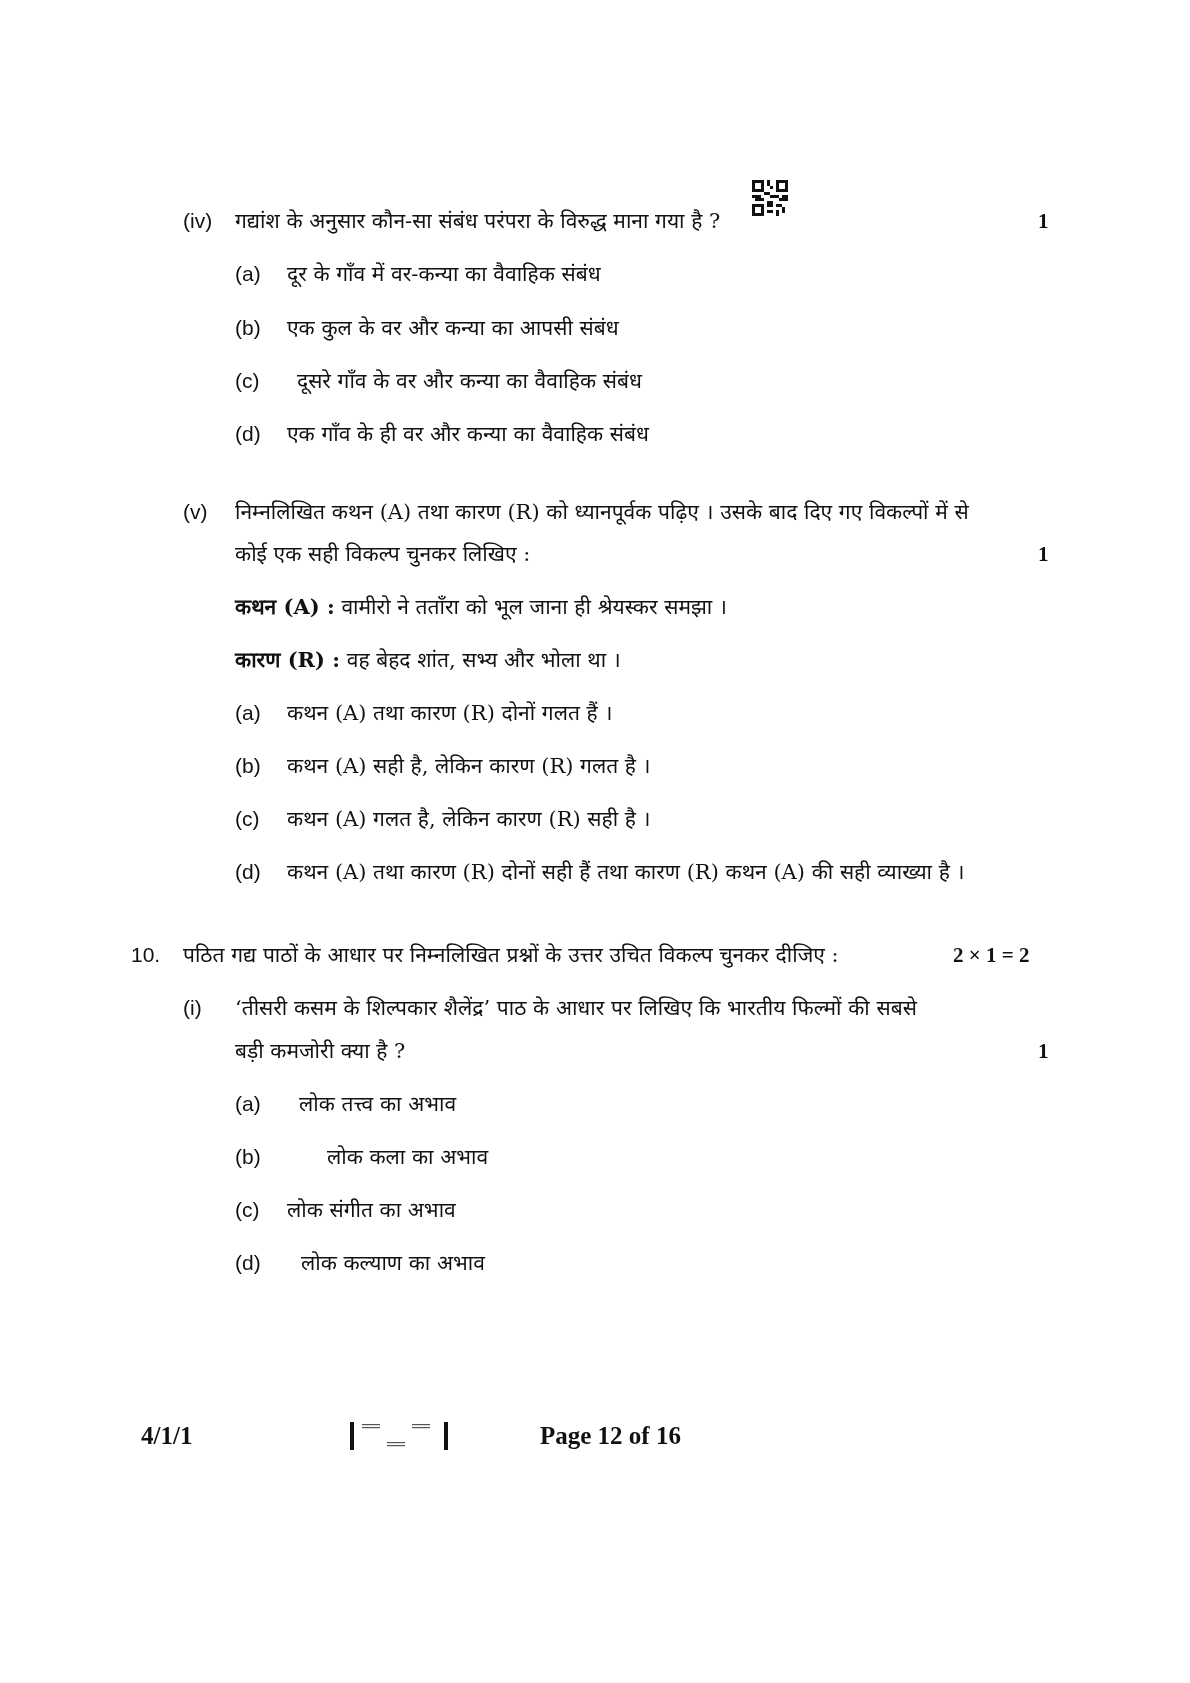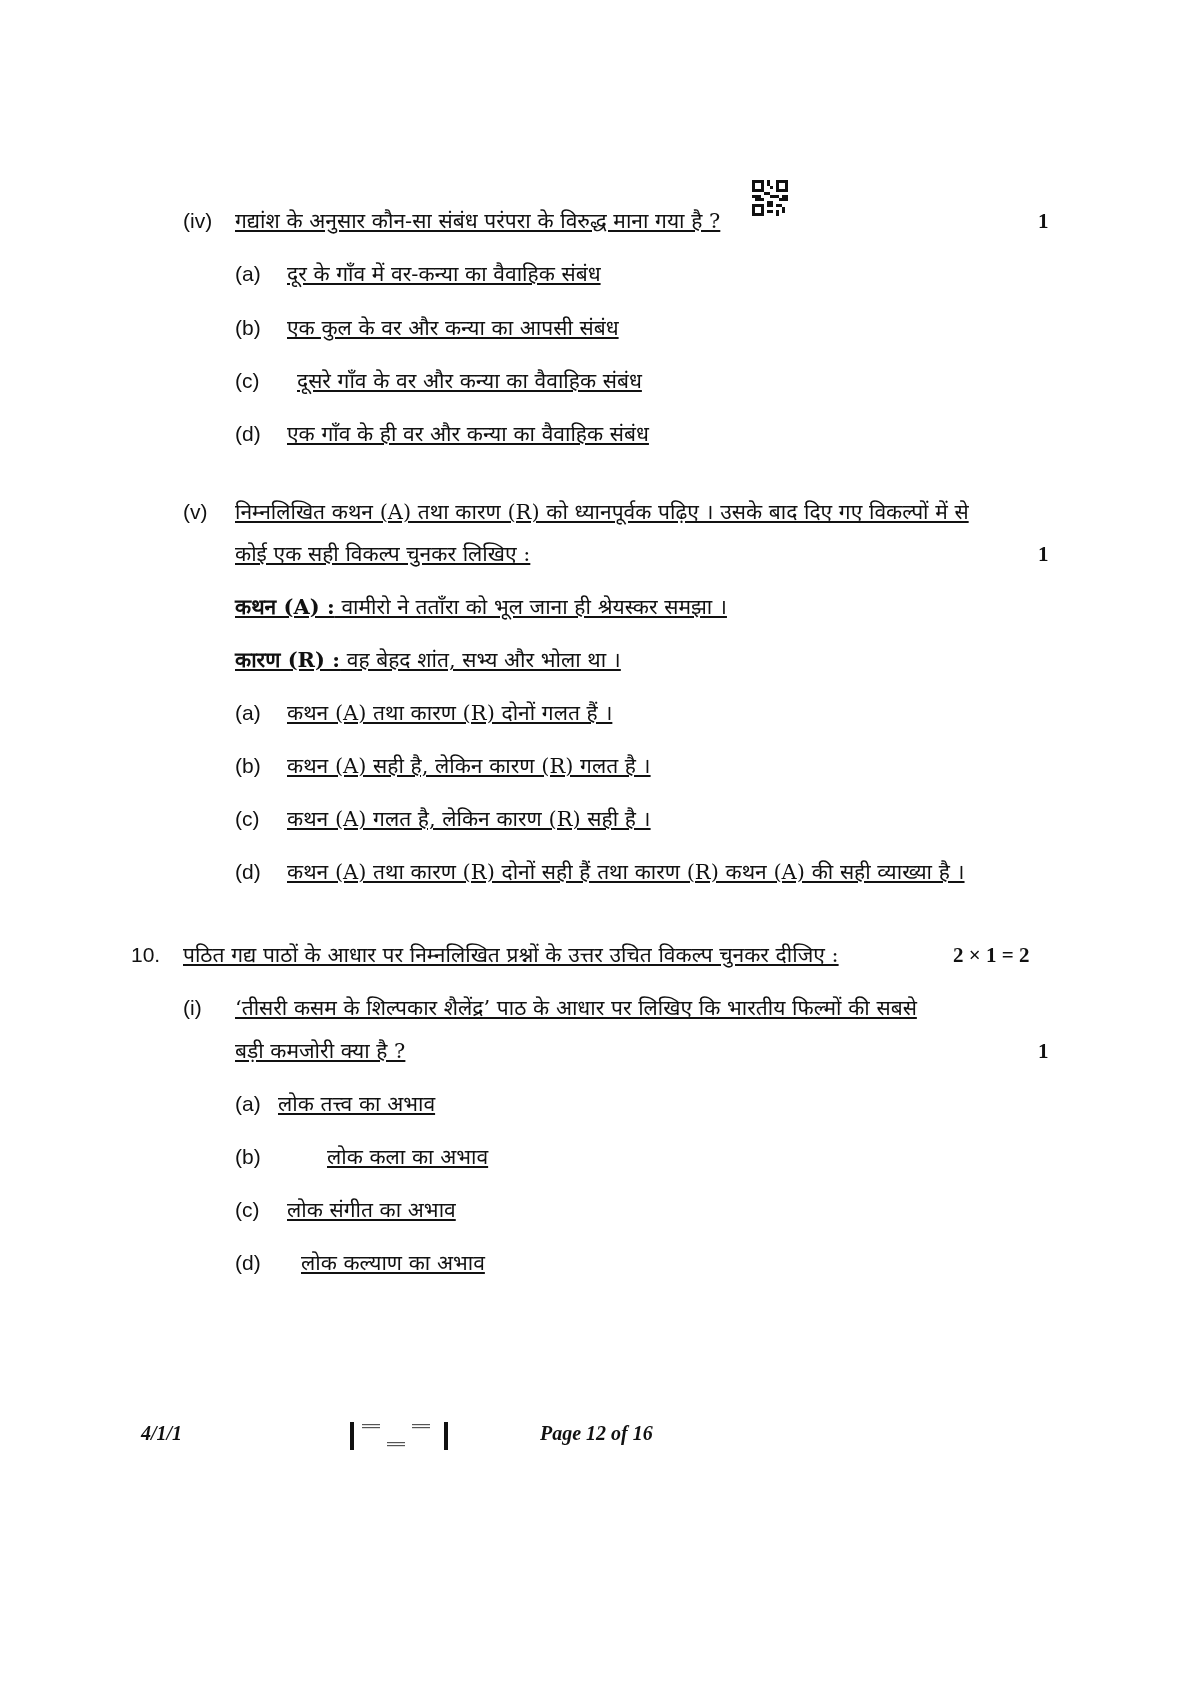--- a/index.html
+++ b/index.html
@@ -2,24 +2,24 @@
 <html><head>
 <meta charset="utf-8">
 <style>
   html, body { margin:0; padding:0; background:#ffffff; }
   body { width:1190px; height:1683px; position:relative; overflow:hidden; color:#111;
          font-family:"DejaVu Serif", "Liberation Serif", serif; }
   .page { position:absolute; left:0; top:0; width:1190px; height:1683px; }
   .qr { position:absolute; left:752px; top:180px; width:36px; height:36px; }
   .row { position:absolute; left:0; width:1190px; font-size:21px; line-height:30px; white-space:nowrap; }
   .num { position:absolute; font-family:Liberation Sans, sans-serif; font-size:21px; }
-  .txt { position:absolute;text-decoration:underline; }
+  .txt { position:absolute; }
   .marks { position:absolute; left:1038px; font-family:"Liberation Serif", serif; font-weight:bold; font-size:21px; }
   .bold { font-weight:bold; }
-  .footer { position:absolute; top:1422px; font-family:"Liberation Serif", serif; font-weight:bold; font-size:20px;font-style:italic; }
+  .footer { position:absolute; top:1422px; font-family:"Liberation Serif", serif; font-weight:bold; font-size:25px; }
   .barcode { position:absolute; left:350px; top:1420px; width:100px; height:32px; }
 </style>
 </head>
 <body>
 
 <div class="page">
 
   <svg class="qr" viewBox="0 0 12 12">
     <rect x="0" y="0" width="12" height="12" fill="#fff"></rect>
     <rect x="0" y="0" width="4" height="4" fill="#111"></rect>
@@ -109,21 +109,21 @@
   <div class="row" style="top:993px;">
     <span class="num" style="left:183px;">(i)</span>
     <span class="txt" style="left:235px;">‘तीसरी कसम के शिल्पकार शैलेंद्र’ पाठ के आधार पर लिखिए कि भारतीय फिल्मों की सबसे</span>
   </div>
   <div class="row" style="top:1036px;">
     <span class="txt" style="left:235px;">बड़ी कमजोरी क्या है ?</span>
     <span class="marks" style="left:1038px;">1</span>
   </div>
   <div class="row" style="top:1089px;">
     <span class="num" style="left:235px;">(a)</span>
-    <span class="txt" style="left:278px;">लोक तत्त्व का अभाव</span>
+    <span class="txt" style="left:299px;">लोक तत्त्व का अभाव</span>
   </div>
   <div class="row" style="top:1142px;">
     <span class="num" style="left:235px;">(b)</span>
     <span class="txt" style="left:287px;margin-left:40px;">लोक कला का अभाव</span>
   </div>
   <div class="row" style="top:1195px;">
     <span class="num" style="left:235px;">(c)</span>
     <span class="txt" style="left:287px;">लोक संगीत का अभाव</span>
   </div>
   <div class="row" style="top:1248px;">

